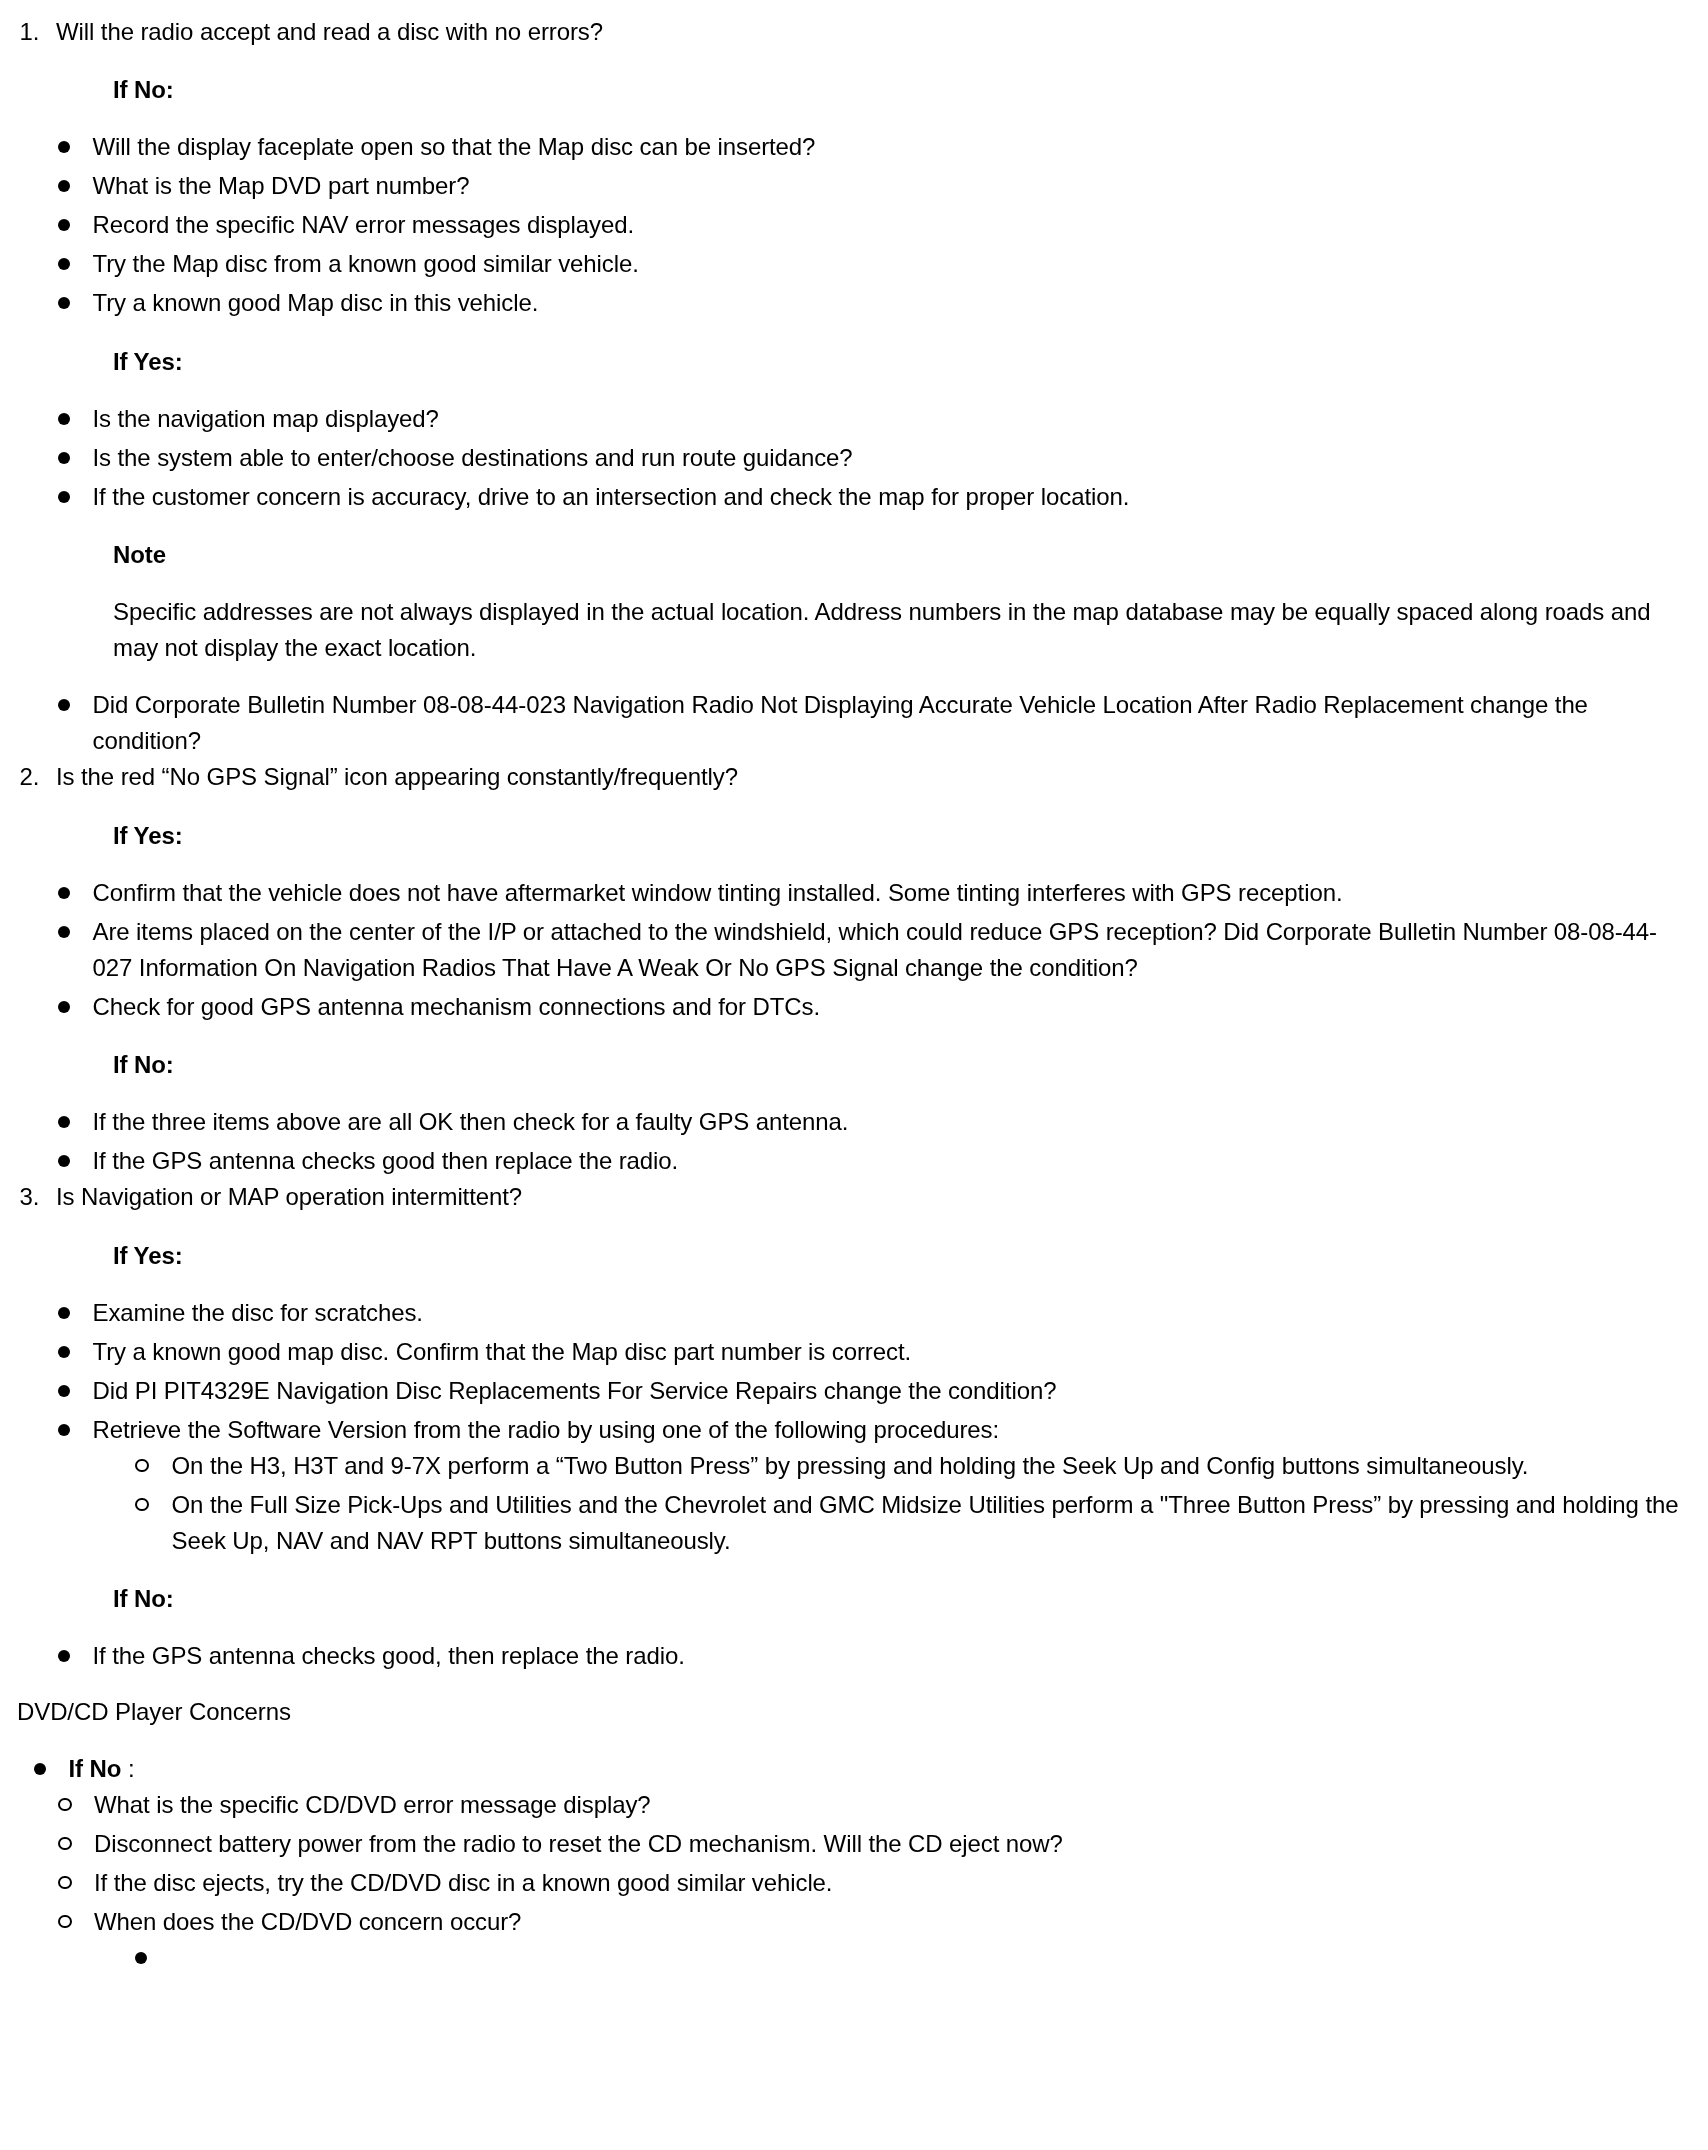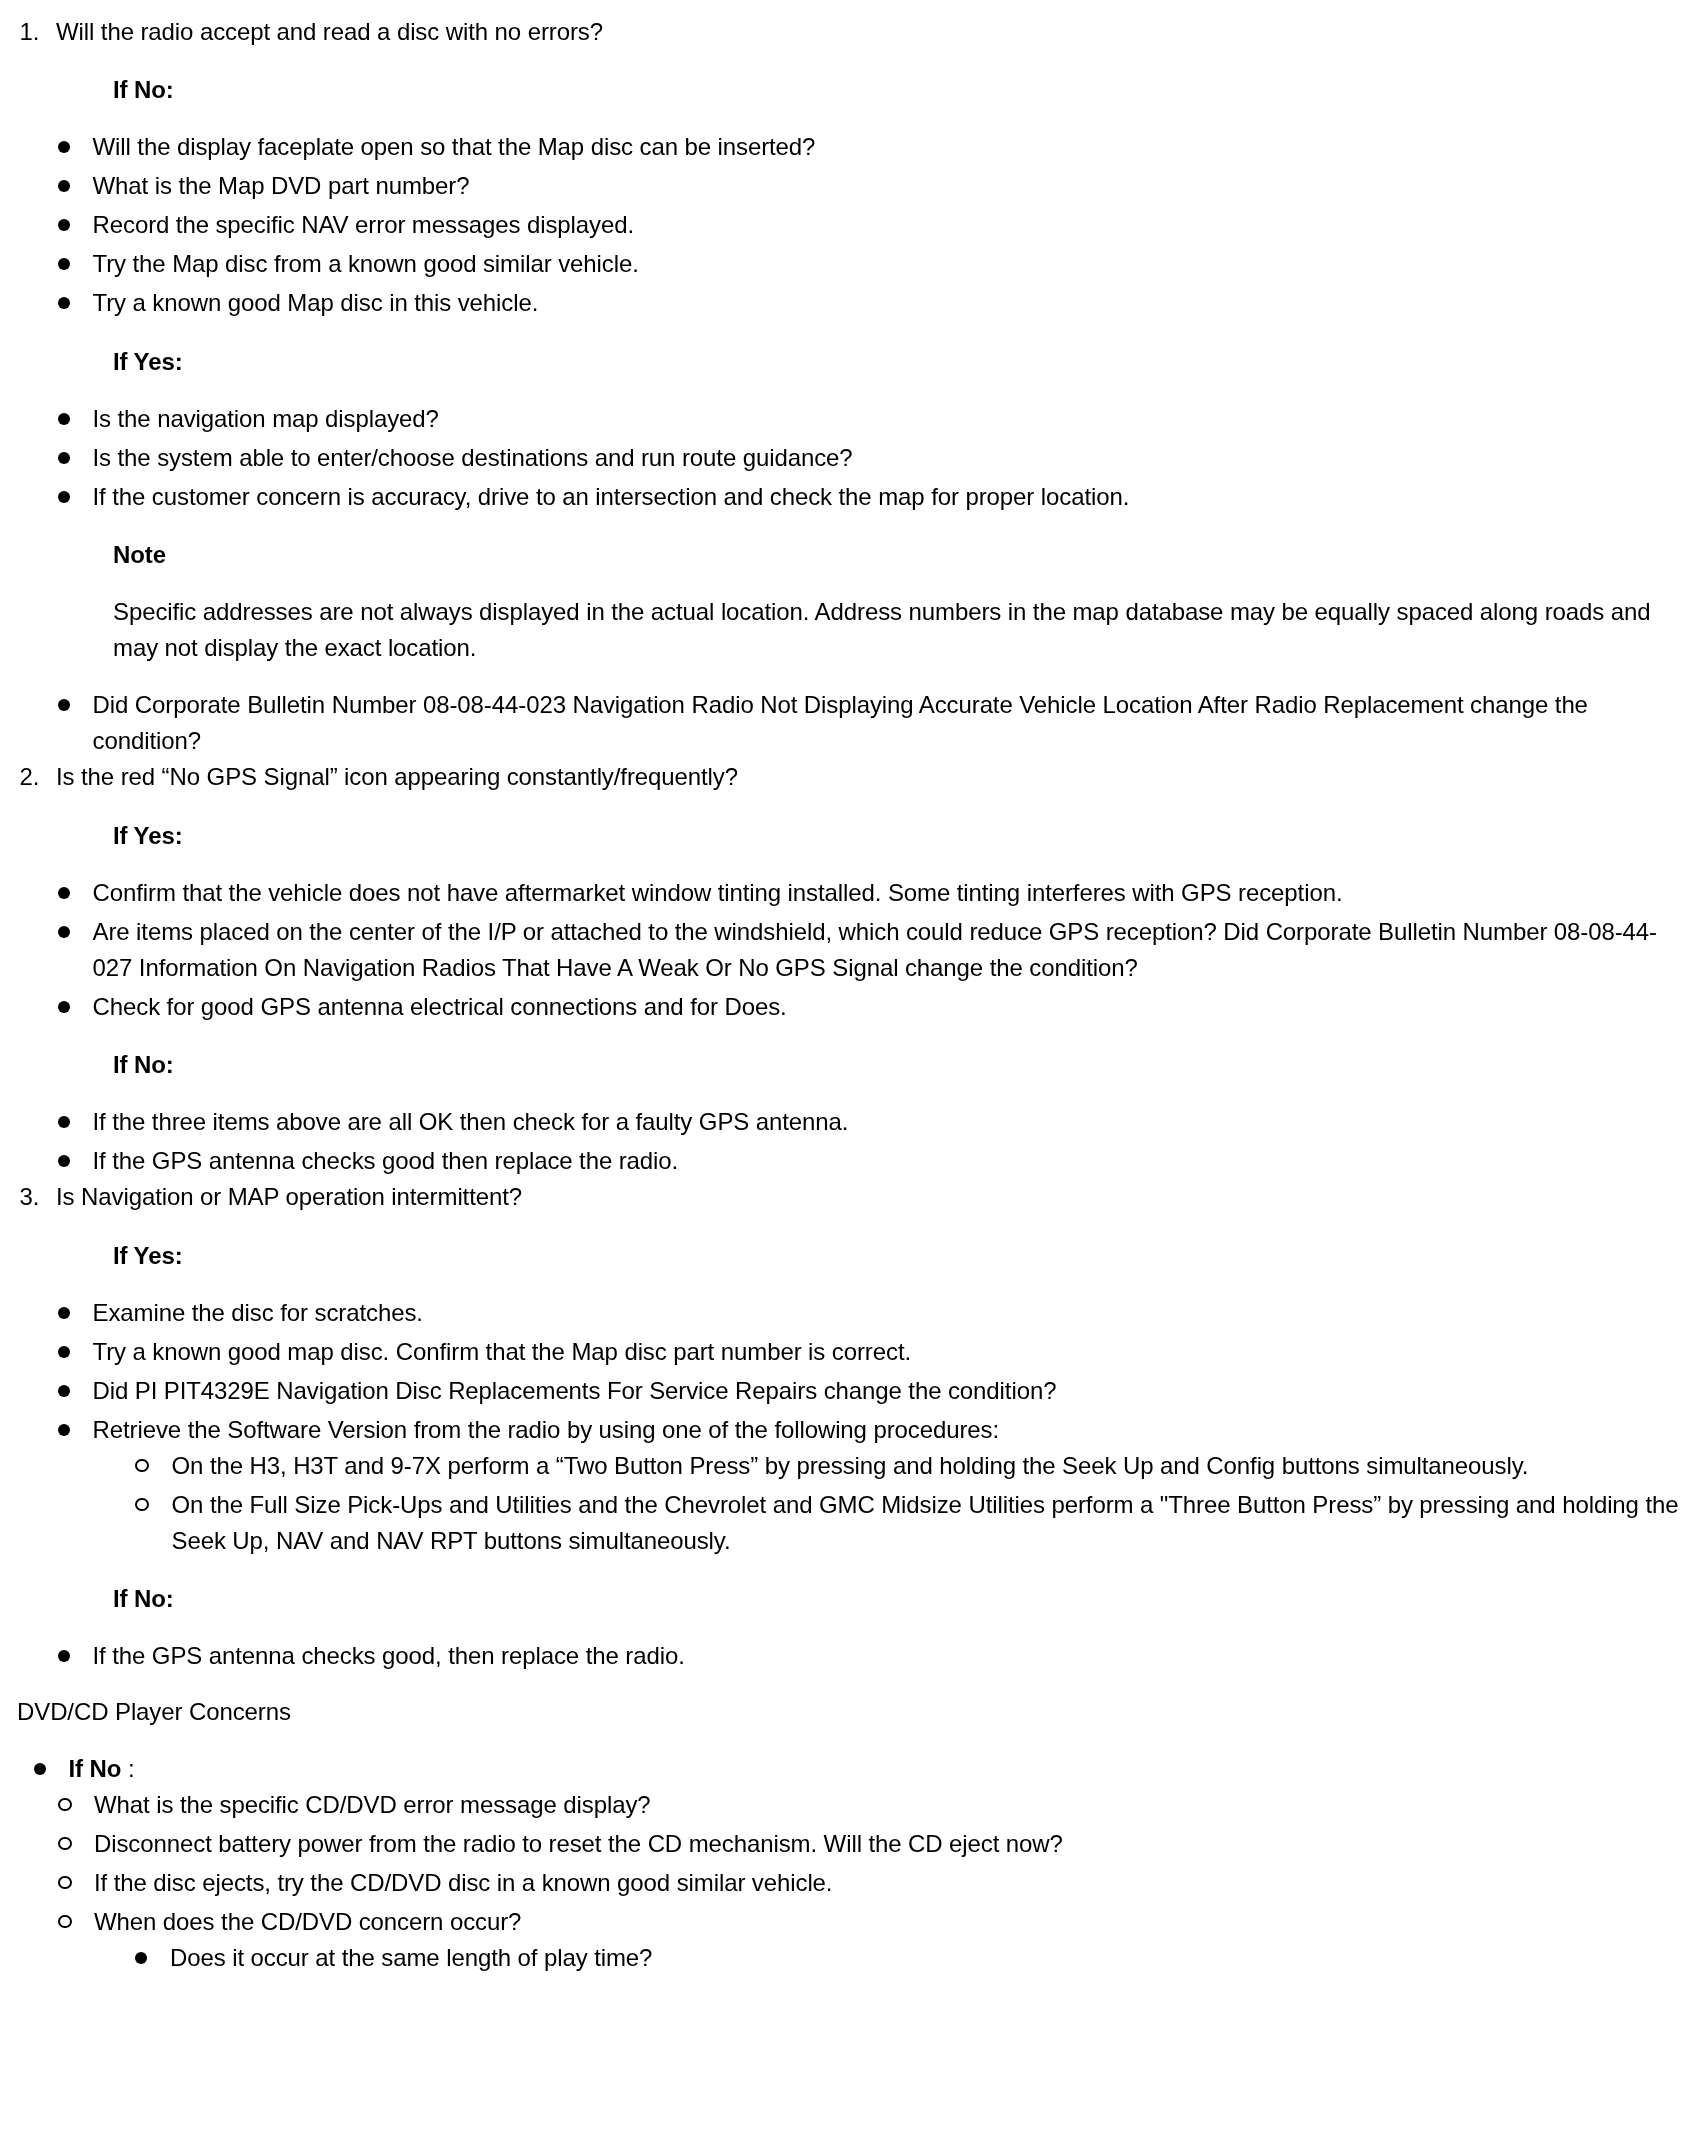--- a/index.html
+++ b/index.html
@@ -109,21 +109,21 @@
         <li>
           <span class="marker disc"></span>
           <span class="txt">Confirm that the vehicle does not have aftermarket window tinting installed. Some tinting interferes with GPS reception.</span>
         </li>
         <li>
           <span class="marker disc"></span>
           <span class="txt">Are items placed on the center of the I/P or attached to the windshield, which could reduce GPS reception? Did Corporate Bulletin Number 08-08-44-027 Information On Navigation Radios That Have A Weak Or No GPS Signal change the condition?</span>
         </li>
         <li>
           <span class="marker disc"></span>
-          <span class="txt">Check for good GPS antenna electrical connections and for Does.</span>
+          <span class="txt">Check for good GPS antenna mechanism connections and for DTCs.</span>
         </li>
       </ul>
       <div class="blk blk-header">If No:</div>
       <ul class="blk blk-list lvl-b">
         <li>
           <span class="marker disc"></span>
           <span class="txt">If the three items above are all OK then check for a faulty GPS antenna.</span>
         </li>
         <li>
           <span class="marker disc"></span>
@@ -191,18 +191,17 @@
           <span class="txt">If the disc ejects, try the CD/DVD disc in a known good similar vehicle.</span>
         </li>
         <li>
           <span class="marker circle"></span>
           <span class="txt">When does the CD/DVD concern occur?</span>
         </li>
       </ul>
       <ul class="blk blk-list lvl-c">
         <li>
           <span class="marker disc"></span>
-          <span class="txt">Does it occur at the same length of play time?</span>
         </li>
       </ul>
     </div>
 </div>
 
 
 </body></html>

